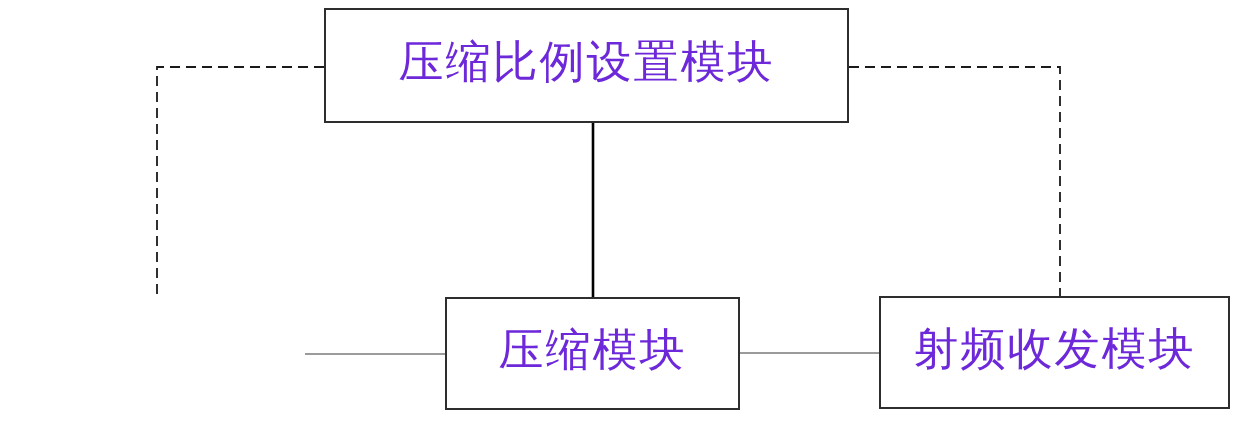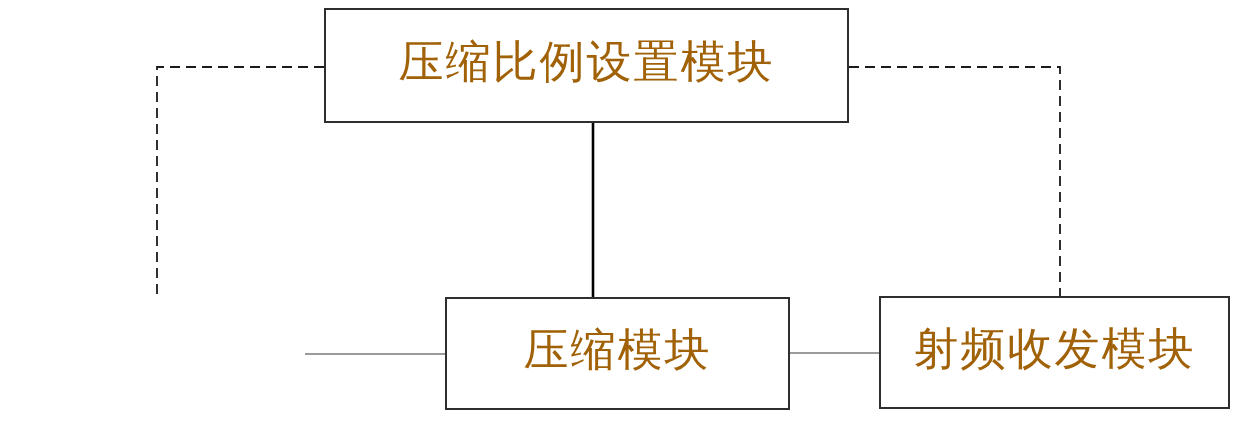--- a/index.html
+++ b/index.html
@@ -24,29 +24,29 @@
   }
   .box {
     position: absolute;
     box-sizing: border-box;
     border: 2px solid #2e2e2e;
     background: #ffffff;
     display: flex;
     align-items: center;
     justify-content: center;
     text-align: center;
-    color: #a16207;
+    color: #6d28d9;
     font-size: 45px;
     letter-spacing: 2px;
     line-height: 1;
     white-space: nowrap;
   }
   .box-top    { left: 324px; top: 8px;   width: 525px; height: 115px; }
   .box-left   { left: 8px;   top: 297px; width: 297px; height: 113px; }
-  .box-center { left: 445px; top: 297px; width: 345px; height: 113px; }
+  .box-center { left: 445px; top: 297px; width: 295px; height: 113px; }
   .box-right  { left: 879px; top: 296px; width: 351px; height: 113px; }
   .box span { padding-bottom: 6px; }
 </style>
 </head>
 <body>
 
 <div class="canvas">
 
   <svg class="wires" viewBox="0 0 1240 422" xmlns="http://www.w3.org/2000/svg">
 

